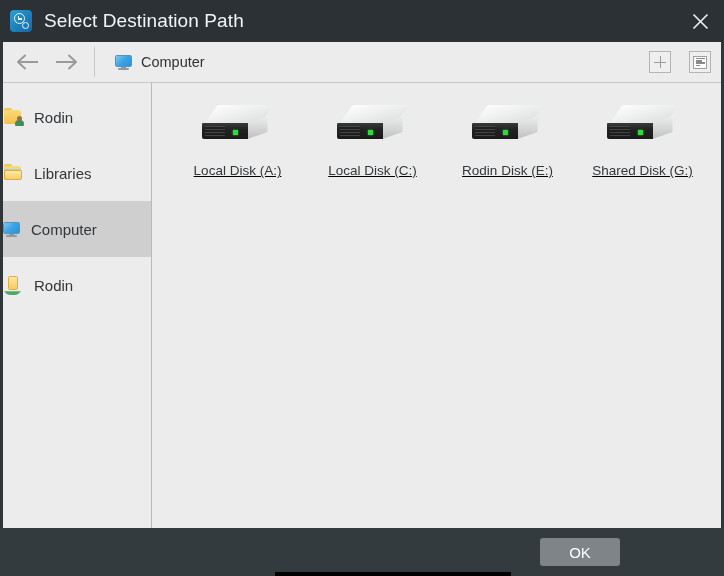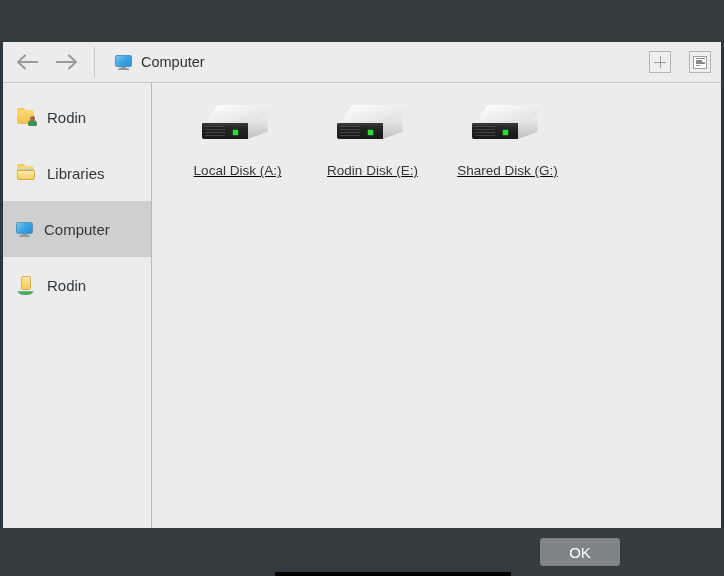--- a/index.html
+++ b/index.html
@@ -210,21 +210,20 @@
     border-right: 1px solid #b9b9b9;
     box-sizing: border-box;
     background: #ececec;
     padding-top: 6px;
     flex: 0 0 auto;
   }
   .side-item {
     height: 56px;
     display: flex;
     align-items: center;
-    padding-left: 13px;
     box-sizing: border-box;
   }
   .side-item.selected { background: #cfcfcf; }
   .side-label {
     margin-left: 11px;
     font-size: 15px;
     color: #32373b;
     white-space: nowrap;
   }
 
@@ -404,20 +403,33 @@
     left: 721px; top: 42px;
     width: 3px; height: 486px;
     background: #2f3538;
   }
 </style>
 </head>
 <body>
 
 <div class="window">
 
+  <div class="titlebar">
+    <div class="title-icon">
+      <span class="clock"></span>
+      <span class="gear"></span>
+    </div>
+    <div class="title-text">Select Destination Path</div>
+    <div class="close-btn">
+      <svg width="17" height="17" viewBox="0 0 17 17" aria-hidden="true">
+        <line x1="1.5" y1="1.5" x2="15.5" y2="15.5" stroke="#e8eaec" stroke-width="1.7"></line>
+        <line x1="15.5" y1="1.5" x2="1.5" y2="15.5" stroke="#e8eaec" stroke-width="1.7"></line>
+      </svg>
+    </div>
+  </div>
 
   <div class="left-edge"></div>
   <div class="right-edge"></div>
 
   <div class="toolbar">
     <div class="nav-btn">
       <svg width="26" height="18" viewBox="0 0 26 18" aria-hidden="true">
         <line x1="3" y1="9" x2="23" y2="9" stroke="#9a9a9a" stroke-width="2"></line>
         <polyline points="10,2.5 3,9 10,15.5" fill="none" stroke="#9a9a9a" stroke-width="2" stroke-linecap="round" stroke-linejoin="round"></polyline>
       </svg>
@@ -505,42 +517,53 @@
           <span class="top"></span>
             <span class="side"></span>
           <span class="front">
               <span class="vent"></span>
               <span class="led"></span>
             </span>
         </span>
         <span class="file-label">Local Disk (A:)</span>
       </div>
 
-
       <div class="file-item">
         <span class="drive">
           <span class="top"></span>
             <span class="side"></span>
           <span class="front">
               <span class="vent"></span>
               <span class="led"></span>
             </span>
         </span>
-        <span class="file-label">Rodin Disk (E:)</span>
+        <span class="file-label">Local Disk (C:)</span>
       </div>
 
       <div class="file-item">
         <span class="drive">
           <span class="top"></span>
             <span class="side"></span>
           <span class="front">
               <span class="vent"></span>
               <span class="led"></span>
             </span>
         </span>
+        <span class="file-label">Rodin Disk (E:)</span>
+      </div>
+
+      <div class="file-item">
+        <span class="drive">
+          <span class="top"></span>
+            <span class="side"></span>
+          <span class="front">
+              <span class="vent"></span>
+              <span class="led"></span>
+            </span>
+        </span>
         <span class="file-label">Shared Disk (G:)</span>
       </div>
 
     </div>
   </div>
 
   <div class="footer">
     <div class="btn btn-ok">OK</div>
   </div>
 

